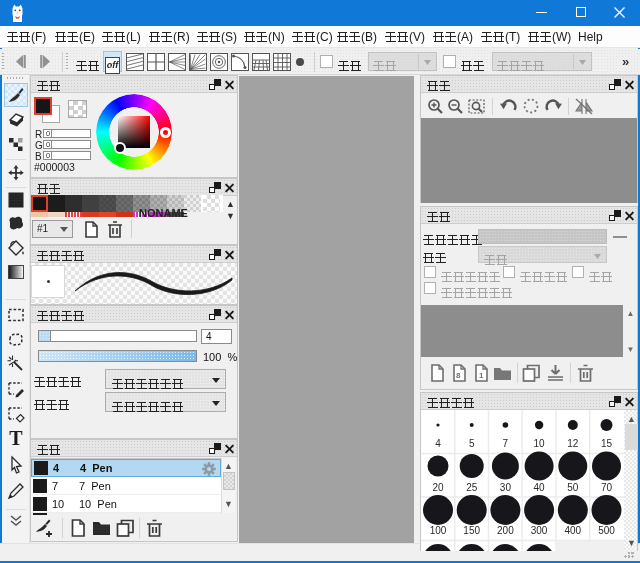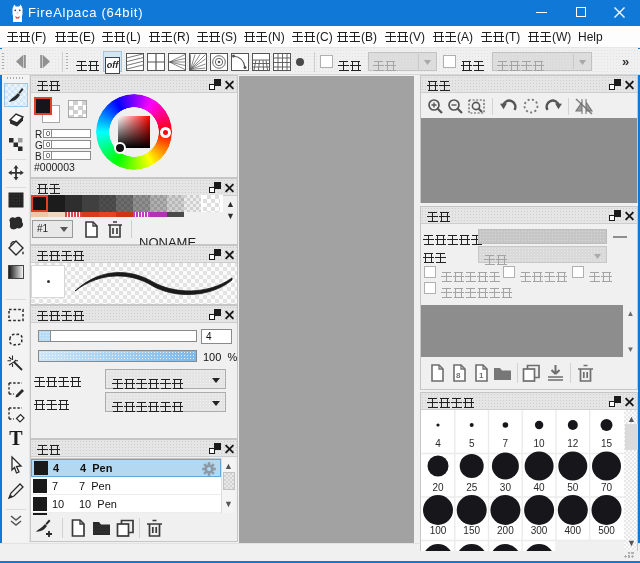--- a/index.html
+++ b/index.html
@@ -41,21 +41,20 @@
   <svg class="abs" style="left:9px;top:4px" width="18" height="18" viewBox="0 0 18 18">
     <rect x="4" y="12" width="9" height="6" fill="#fdfdfd"></rect>
     <path d="M4 3 L5.5 0.5 L7 3 Z" fill="#fdfdfd"></path>
     <path d="M10 3 L11.5 0.5 L13 3 Z" fill="#fdfdfd"></path>
     <rect x="3.5" y="2.5" width="10" height="10" rx="2.5" fill="#fdfdfd"></rect>
     <circle cx="6.3" cy="6.3" r="0.9" fill="#444"></circle>
     <circle cx="10.7" cy="6.3" r="0.9" fill="#444"></circle>
     <path d="M8.5 8 l-1 1.3 h2 Z" fill="#999"></path>
     <path d="M6.3 12 l2.2 1.5 l2.2 -1.5 l-0.6 2.6 h-3.2 Z" fill="#e03a2f"></path>
   </svg>
-  <div class="abs" style="left:28px;top:5px;font-size:13px;color:#fff;letter-spacing:0.7px">FireAlpaca (64bit)</div>
   <div class="abs" style="left:536px;top:12px;width:11px;height:1.4px;background:#fff"></div>
   <div class="abs" style="left:576px;top:7px;width:10px;height:10px;border:1.4px solid #fff"></div>
   <svg class="abs" style="left:614px;top:7px" width="11" height="11" viewBox="0 0 11 11">
         <path d="M0.5 0.5 L10.5 10.5 M10.5 0.5 L0.5 10.5" stroke="#fff" stroke-width="1.4"></path>
       </svg>
 </div>
 <div class="abs" style="left:-2px;top:26px;width:640px;height:22px;background:#fdfdfd;border-bottom:1px solid #e6e6e6;font-size:12px;color:#1a1a1a">
   <span class="abs" style="left:7px;top:4px"><span class="g"></span><span class="g v2"></span>(F)</span>
   <span class="abs" style="left:55px;top:4px"><span class="g v2"></span><span class="g"></span>(E)</span>
   <span class="abs" style="left:102px;top:4px"><span class="g"></span><span class="g v2"></span>(L)</span>
@@ -282,21 +281,21 @@
           <path d="M0 0 L8 0 L4 5 Z" fill="#555"></path>
         </svg></div>
   <svg class="abs" style="left:53px;top:42px" width="15" height="17" viewBox="0 0 15 17">
         <path d="M2 1 H9 L13 5 V16 H2 Z" fill="#fff" stroke="#3a3a3a" stroke-width="1.6"></path>
         <path d="M9 1 V5 H13" fill="none" stroke="#3a3a3a" stroke-width="1.3"></path>
       </svg>
   <svg class="abs" style="left:76px;top:42px" width="16" height="17" viewBox="0 0 16 17">
         <path d="M3 4 H13 V16 H3 Z M1 4 H15 M6 1 H10 M6 7 V13 M10 7 V13" fill="none" stroke="#3a3a3a" stroke-width="1.6"></path>
       </svg>
   <div class="abs" style="left:100px;top:41px;width:1px;height:18px;background:#cfcfcf"></div>
-  <div class="abs" style="left:108px;top:56px;font-size:13px;font-weight:normal;color:#222">NONAME</div>
+  <div class="abs" style="left:108px;top:28px;font-size:11px;font-weight:bold;color:#222">NONAME</div>
 </div>
 
 <div class="panel" style="left:28px;top:245px;width:208px;height:60px">
   <div class="ptitle">
         <span class="ptxt"><span class="g"></span><span class="g v2"></span><span class="g"></span><span class="g v2"></span></span>
         <span class="pfloat"></span>
         <span class="pclose">×</span>
       </div>
   <div class="abs" style="left:0;top:17px;width:206px;height:41px;background:conic-gradient(#e3e3e3 25%,#fbfbfb 0 50%,#e3e3e3 0 75%,#fbfbfb 0);background-size:8px 8px">
     <div class="abs" style="left:0px;top:2px;width:34px;height:33px;background:#fff;border:1px solid #d8d8d8"></div>

